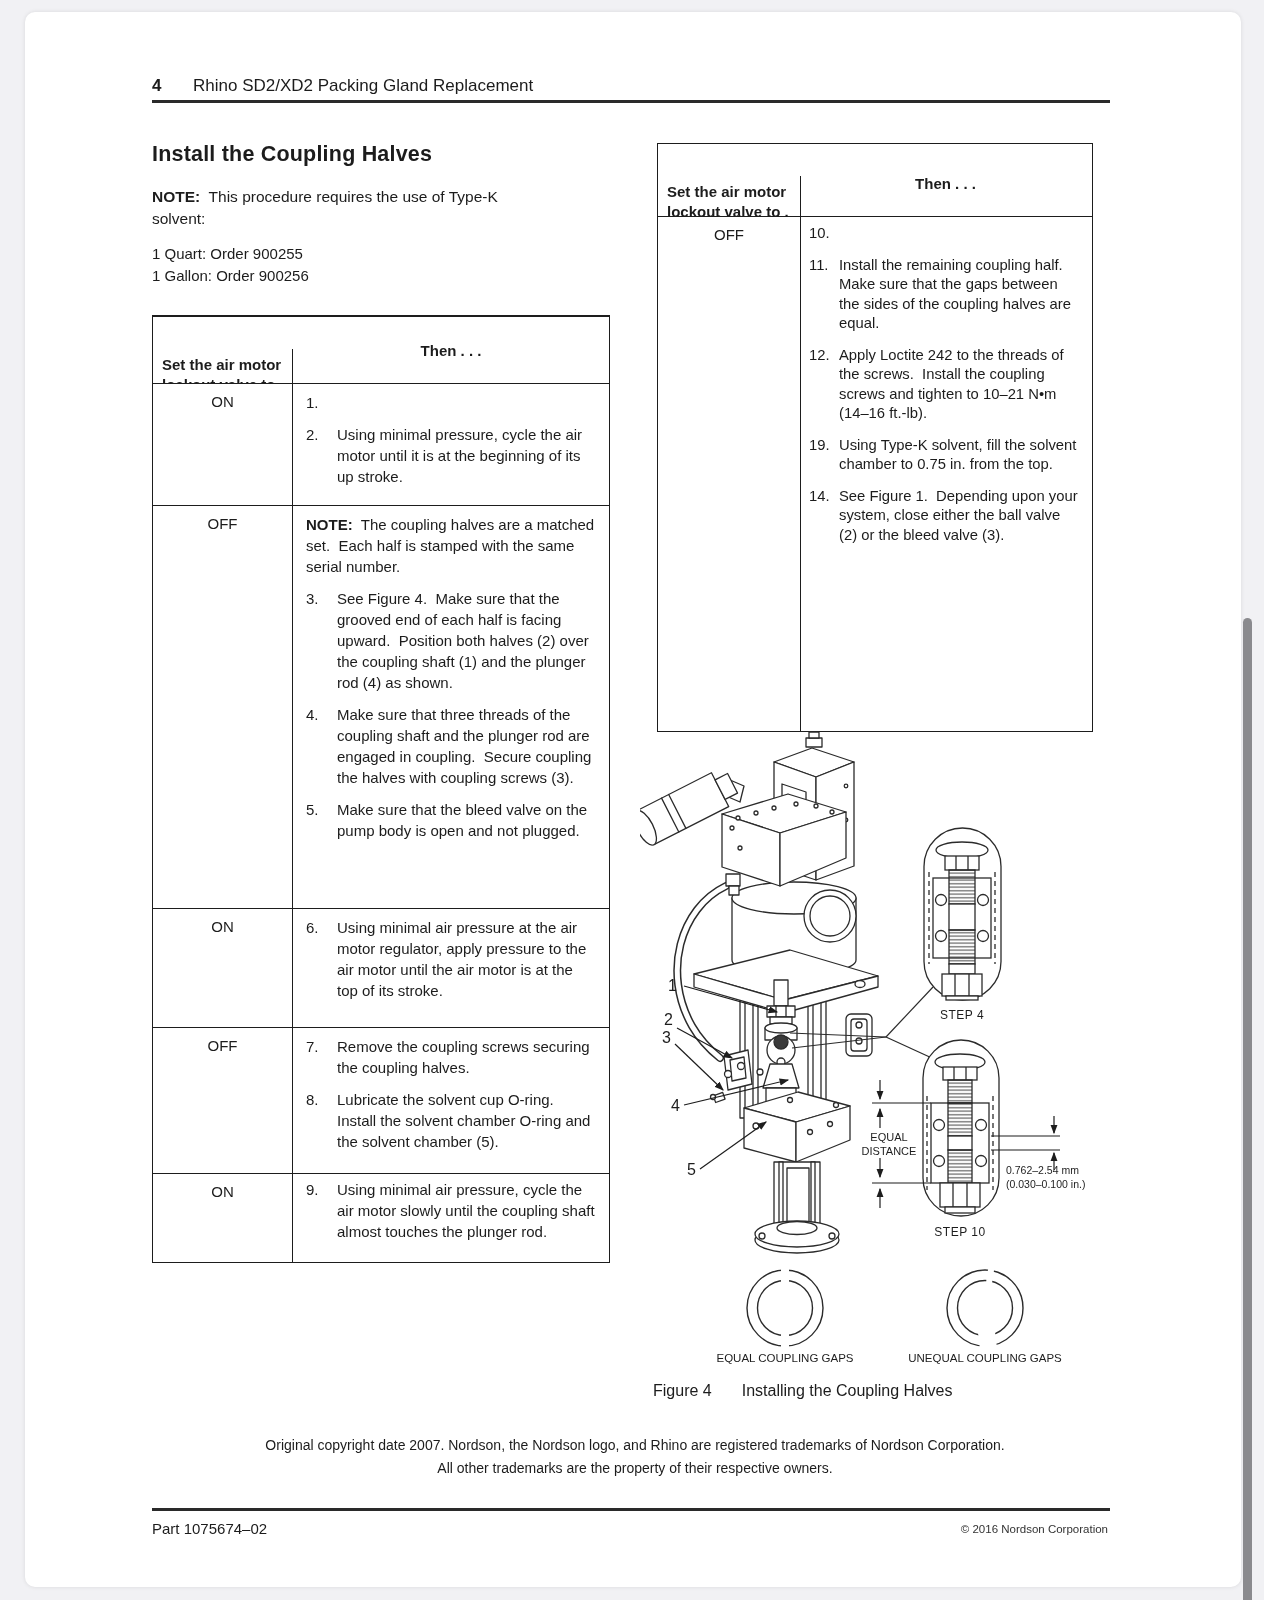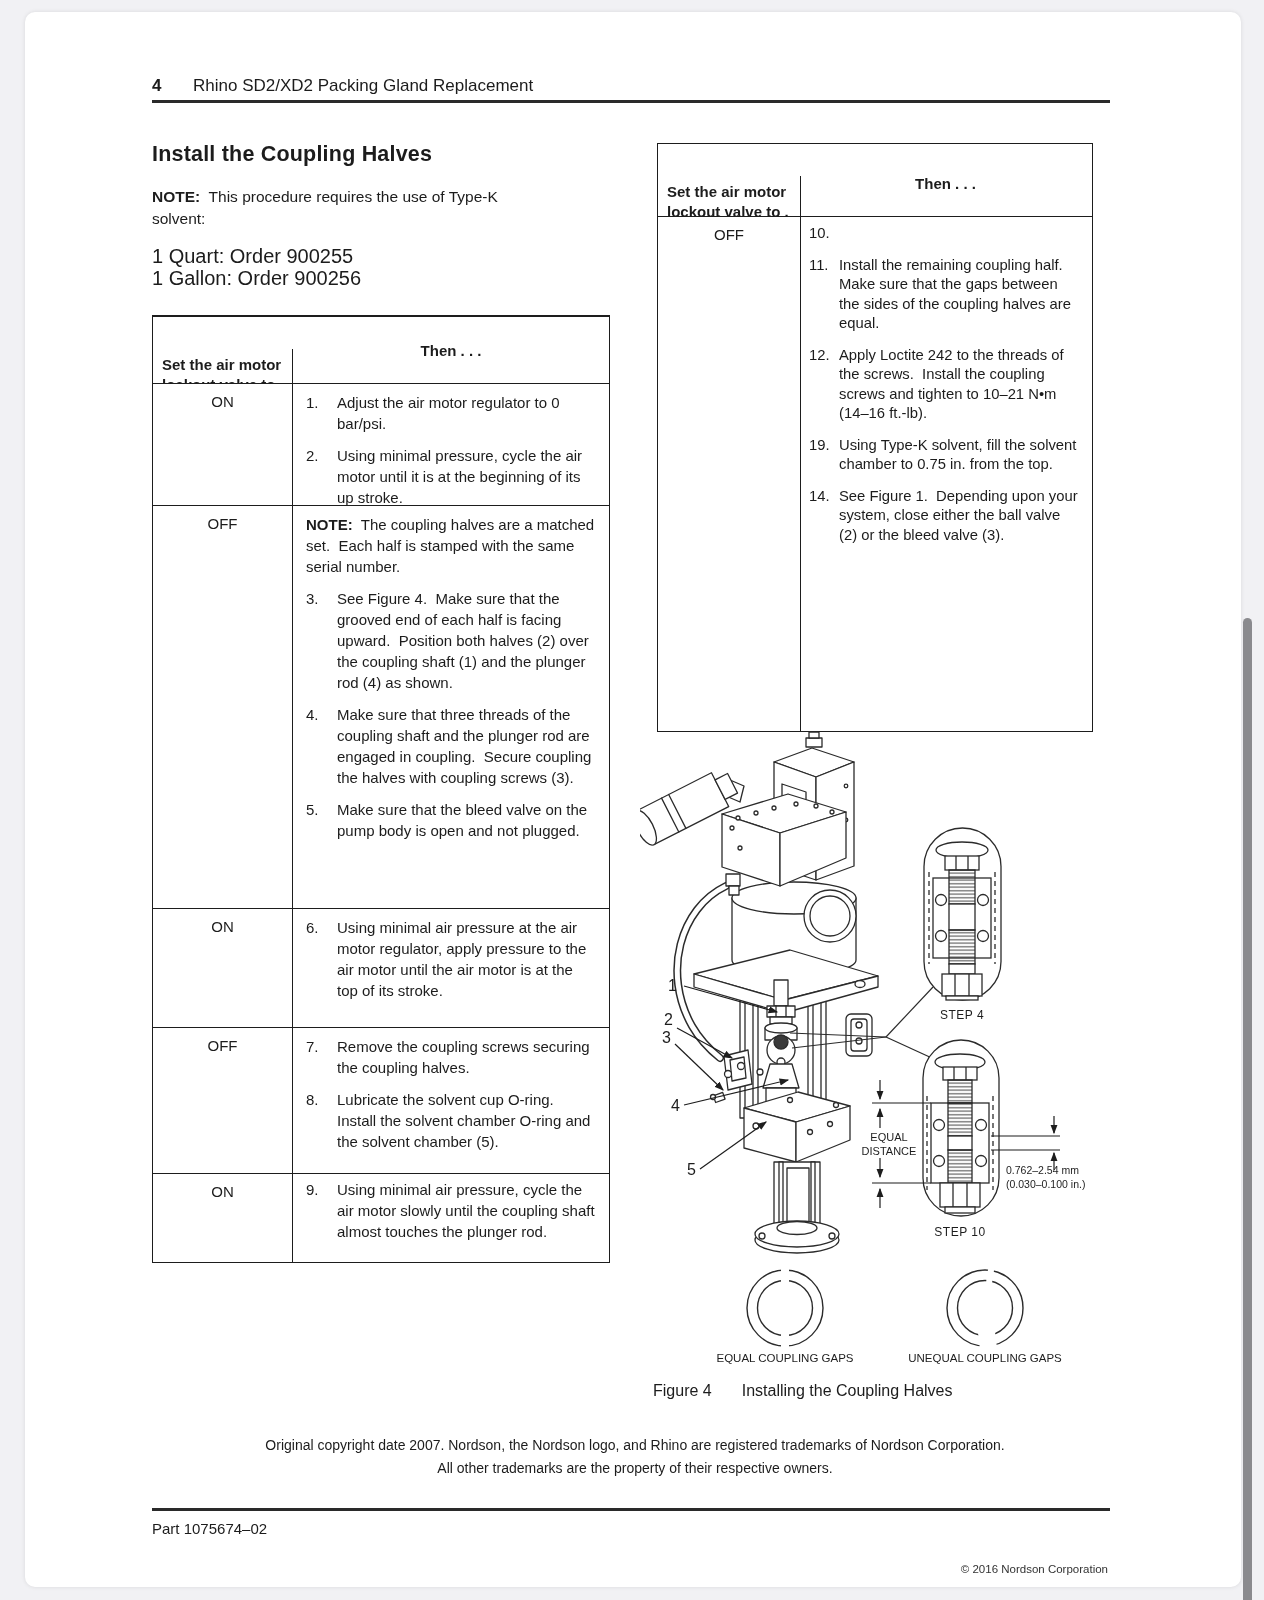--- a/index.html
+++ b/index.html
@@ -16,21 +16,21 @@
     box-shadow:0 0 4px rgba(0,0,0,.10);
   }
   .abs{position:absolute;}
   
   .hdr-num{font-weight:bold;font-size:17px;}
   .hdr-title{font-size:17px;}
   .rule{background:#2a2a2a;height:3px;}
   
   .sec-title{font-size:21.5px;font-weight:bold;letter-spacing:.2px;}
   .note-par{font-size:15.5px;line-height:22px;white-space:pre-wrap;}
-  .order-line{font-size:20px;}
+  .order-line{font-size:15px;}
   
   .tbl{position:absolute;border:1.5px solid #1d1d1d;box-sizing:border-box;background:#fff;}
   .trow{display:flex;border-top:1.5px solid #1d1d1d;box-sizing:border-box;overflow:hidden;}
   .trow.first{border-top:none;}
   .tcap{display:flex;align-items:center;justify-content:center;font-size:15px;}
   .cv{flex:0 0 140px;width:140px;border-right:1.5px solid #1d1d1d;box-sizing:border-box;
       text-align:center;padding-top:9px;font-size:15px;}
   .ct{flex:1;box-sizing:border-box;padding:8px 14px 0 13px;font-size:15px;line-height:21px;}
   .hdr-row .cv{text-align:left;font-weight:bold;padding:6px 6px 4px 9px;line-height:19.5px;margin-top:32px;}
   .hdr-row .ct{display:flex;align-items:center;justify-content:center;font-weight:bold;padding:0;}
@@ -75,21 +75,20 @@
     <div class="trow hdr-row" style="height:67px;">
       <div class="cv">Set the air motor lockout valve to . . .</div>
       <div class="ct">Then . . .</div>
     </div>
 
     <div class="trow" style="height:122px;">
       <div class="cv">ON</div>
       <div class="ct">
         <div class="item">
           <span class="inum">1.</span>
-          <span class="itext">Adjust the air motor regulator to 0 bar/psi.</span>
         </div>
         <div class="item">
           <span class="inum">2.</span>
           <span class="itext">Using minimal pressure, cycle the air motor until it is at the beginning of its up stroke.</span>
         </div>
       </div>
     </div>
 
     <div class="trow" style="height:403px;">
       <div class="cv">OFF</div>
@@ -394,17 +393,17 @@
     <span>Installing the Coupling Halves</span>
   </div>
 
   <div class="abs tm" style="left:135px;top:1422px;width:950px;">
     <div>Original copyright date 2007.  Nordson, the Nordson logo, and Rhino are registered trademarks of Nordson Corporation.</div>
     <div>All other trademarks are the property of their respective owners.</div>
   </div>
 
   <div class="abs rule" style="left:127px;top:1496px;width:958px;"></div>
   <div class="abs part" style="left:127px;top:1508px;">Part 1075674–02</div>
-  <div class="abs copy" style="left:705px;top:1511px;width:378px;margin-top:40px;">© 2016 Nordson Corporation</div>
+  <div class="abs copy" style="left:705px;top:1511px;width:378px;">© 2016 Nordson Corporation</div>
 
 </div>
 
 <div class="sb-thumb"></div>
 
 </body></html>

